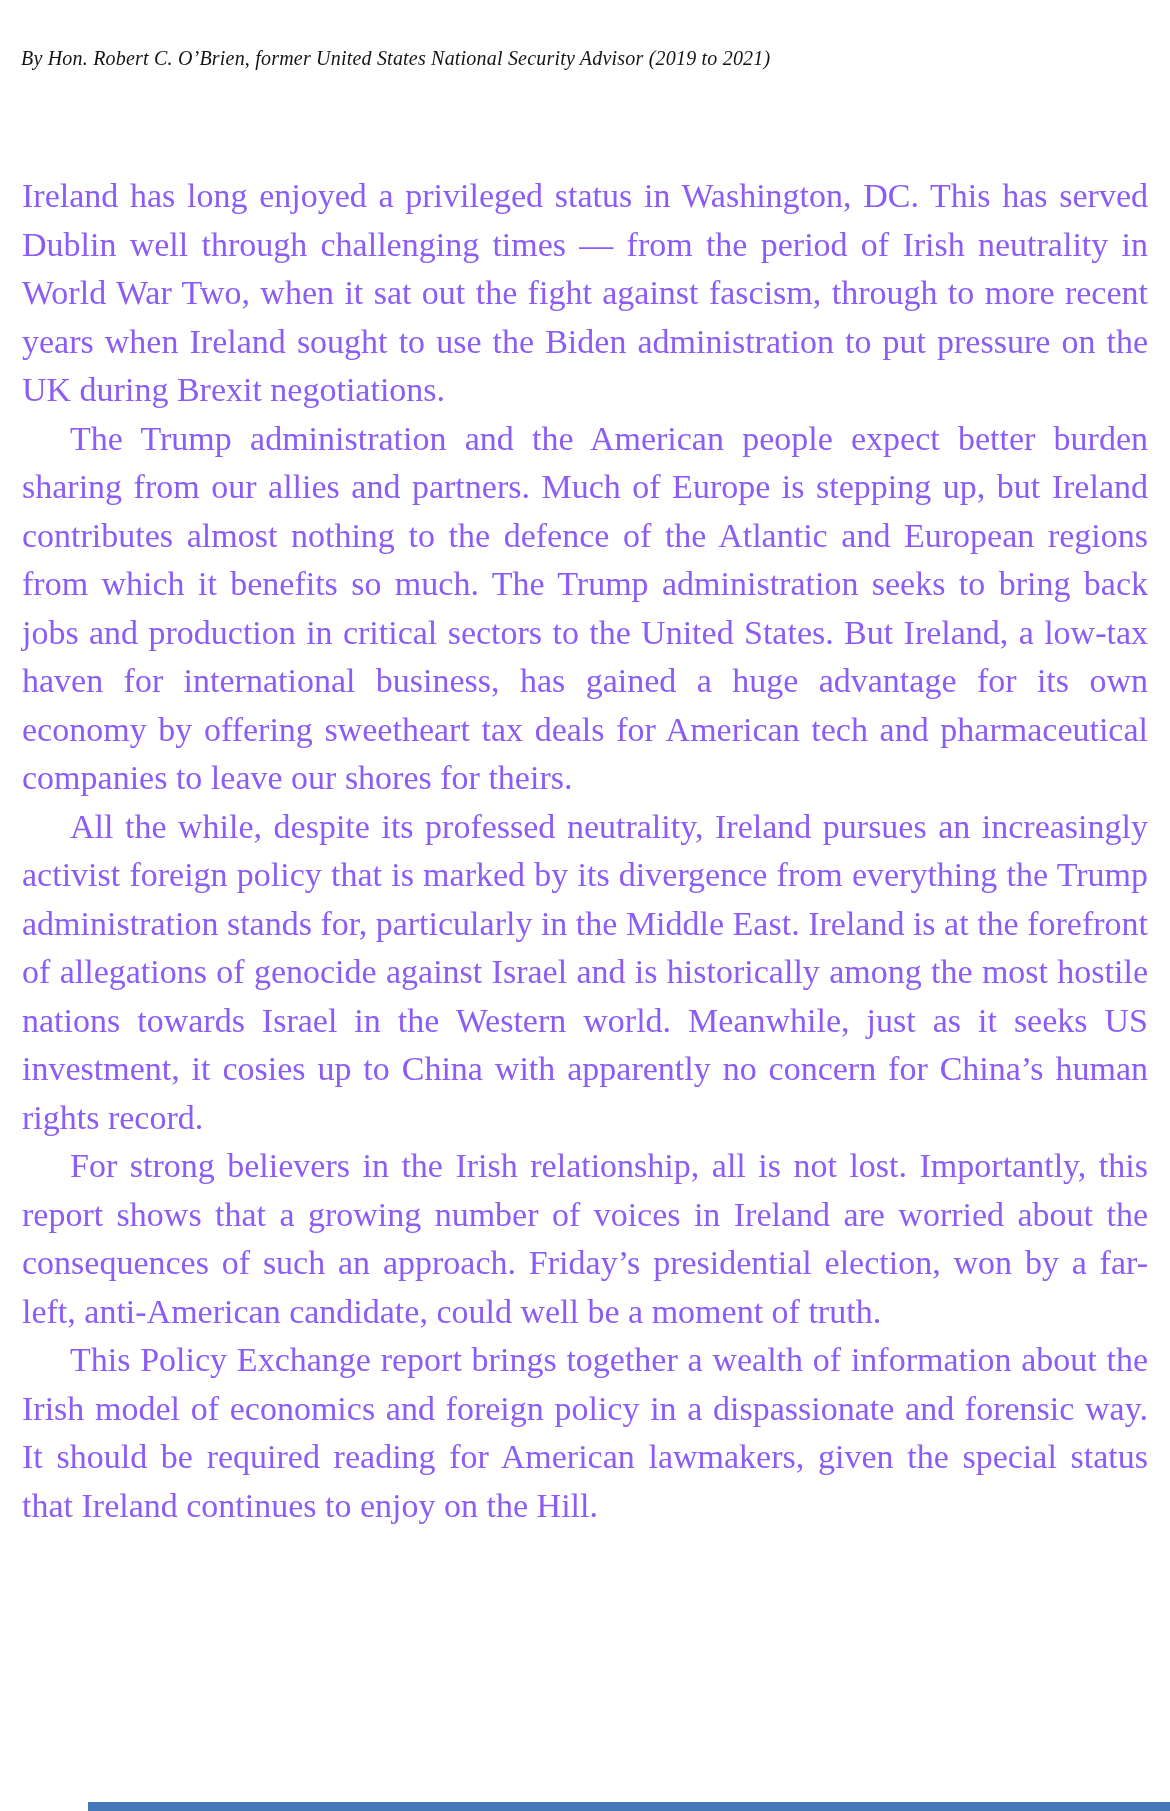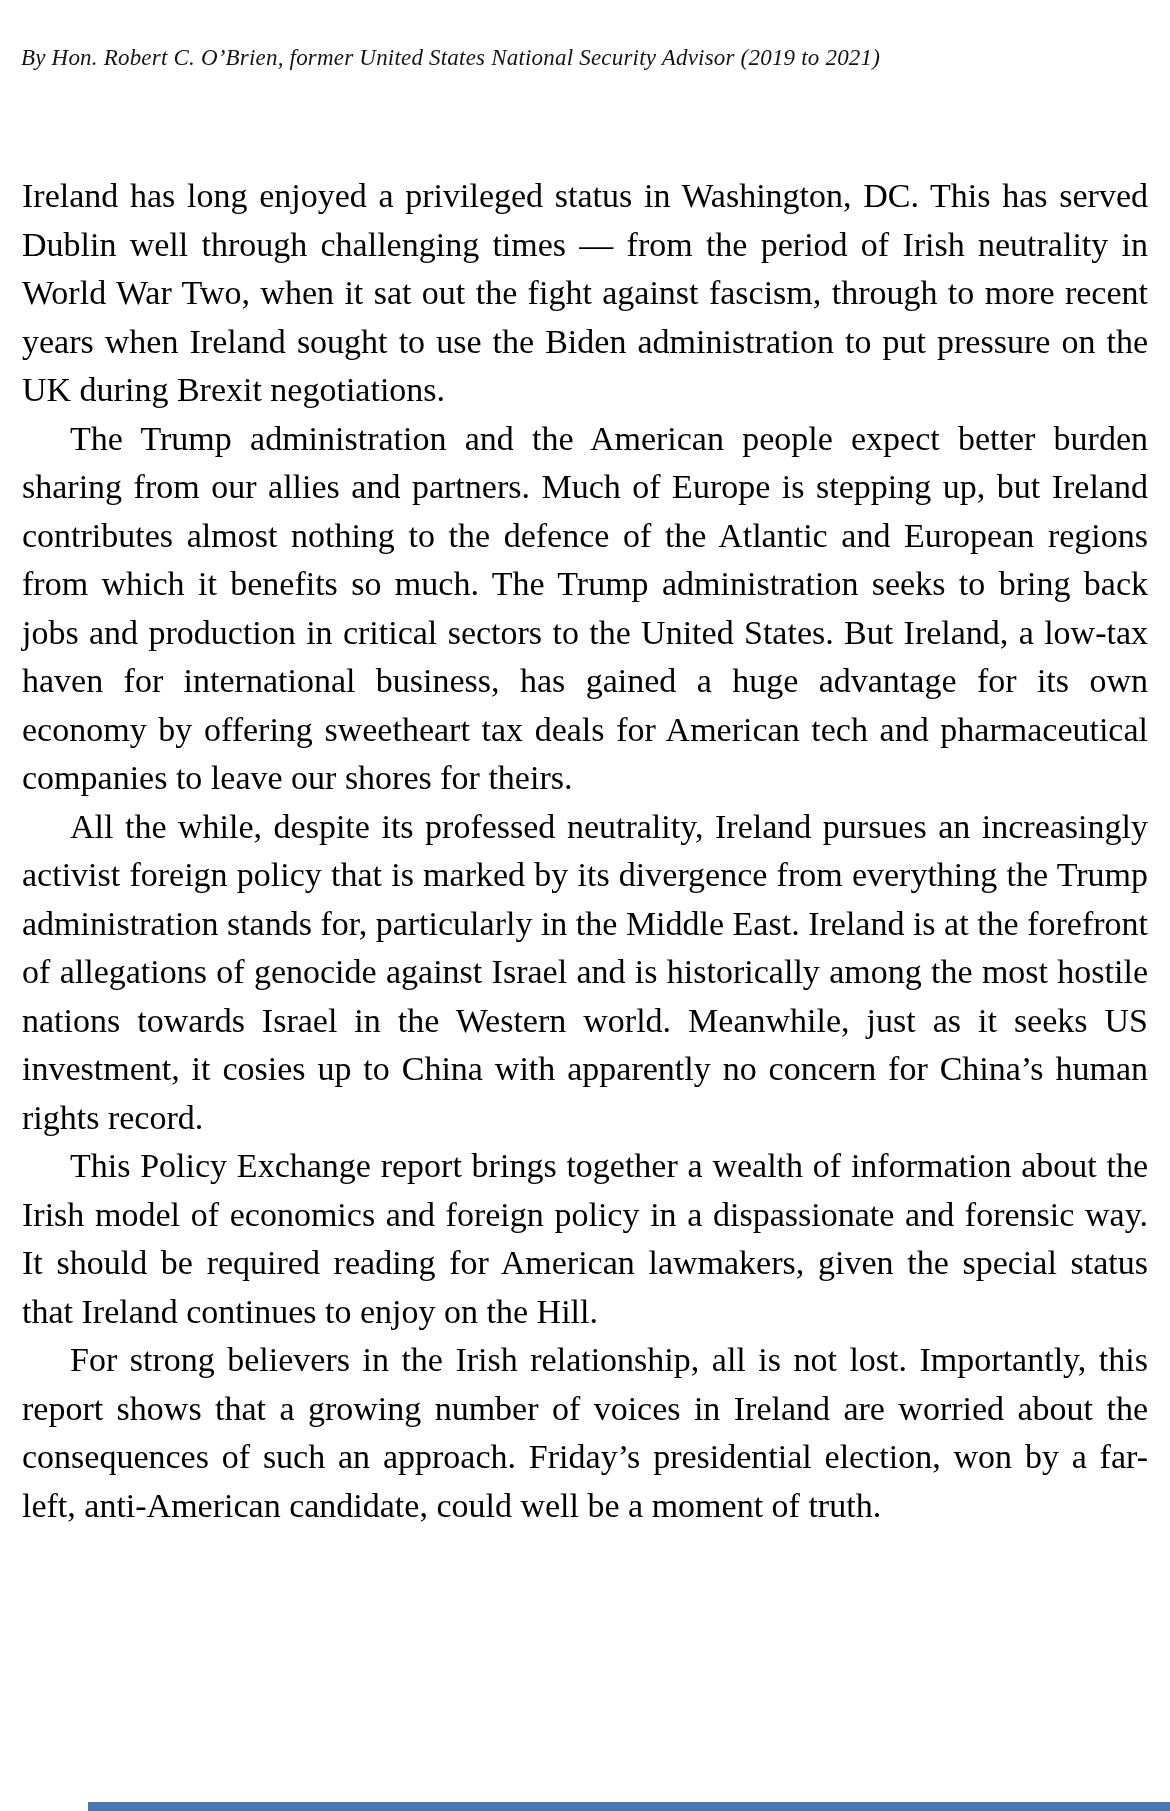--- a/index.html
+++ b/index.html
@@ -16,35 +16,35 @@
     position: absolute;
     inset: 0;
     background: #ffffff;
   }
   .byline {
     position: absolute;
     top: 38px;
     left: 21px;
     right: 21px;
     font-style: italic;
-    font-size: 23px;
+    font-size: 20px;
     line-height: 40px;
     white-space: nowrap;
     letter-spacing: 0.2px;
     color: #141414;
   }
   .body-text {
     position: absolute;
     top: 172px;
     left: 22px;
     right: 22px;
     font-size: 34px;
     line-height: 48.5px;
     text-align: justify;
-    color: #000000;
+    color: #8b5cf6;
   }
   .body-text p {
     margin: 0;
     padding: 0;
     text-indent: 48px;
   }
   .body-text p.no-indent {
     text-indent: 0;
   }
   .page-edge-strip {
@@ -59,19 +59,19 @@
 <body>
 
 <div class="page">
 
   <div class="byline">By Hon. Robert C. O’Brien, former United States National Security Advisor (2019 to 2021)</div>
 
   <div class="body-text">
       <p class="no-indent">Ireland has long enjoyed a privileged status in Washington, DC. This has served Dublin well through challenging times — from the period of Irish neutrality in World War Two, when it sat out the fight against fascism, through to more recent years when Ireland sought to use the Biden administration to put pressure on the UK during Brexit negotiations.</p>
       <p>The Trump administration and the American people expect better burden sharing from our allies and partners. Much of Europe is stepping up, but Ireland contributes almost nothing to the defence of the Atlantic and European regions from which it benefits so much. The Trump administration seeks to bring back jobs and production in critical sectors to the United States. But Ireland, a low-tax haven for international business, has gained a huge advantage for its own economy by offering sweetheart tax deals for American tech and pharmaceutical companies to leave our shores for theirs.</p>
       <p>All the while, despite its professed neutrality, Ireland pursues an increasingly activist foreign policy that is marked by its divergence from everything the Trump administration stands for, particularly in the Middle East. Ireland is at the forefront of allegations of genocide against Israel and is historically among the most hostile nations towards Israel in the Western world. Meanwhile, just as it seeks US investment, it cosies up to China with apparently no concern for China’s human rights record.</p>
+      <p>For strong believers in the Irish relationship, all is not lost. Importantly, this report shows that a growing number of voices in Ireland are worried about the consequences of such an approach. Friday’s presidential election, won by a far-left, anti-American candidate, could well be a moment of truth.</p>
       <p>This Policy Exchange report brings together a wealth of information about the Irish model of economics and foreign policy in a dispassionate and forensic way. It should be required reading for American lawmakers, given the special status that Ireland continues to enjoy on the Hill.</p>
-      <p>For strong believers in the Irish relationship, all is not lost. Importantly, this report shows that a growing number of voices in Ireland are worried about the consequences of such an approach. Friday’s presidential election, won by a far-left, anti-American candidate, could well be a moment of truth.</p>
     </div>
 
   <div class="page-edge-strip" style="background: rgb(67, 119, 184);"></div>
 
 </div>
 
 </body></html>

